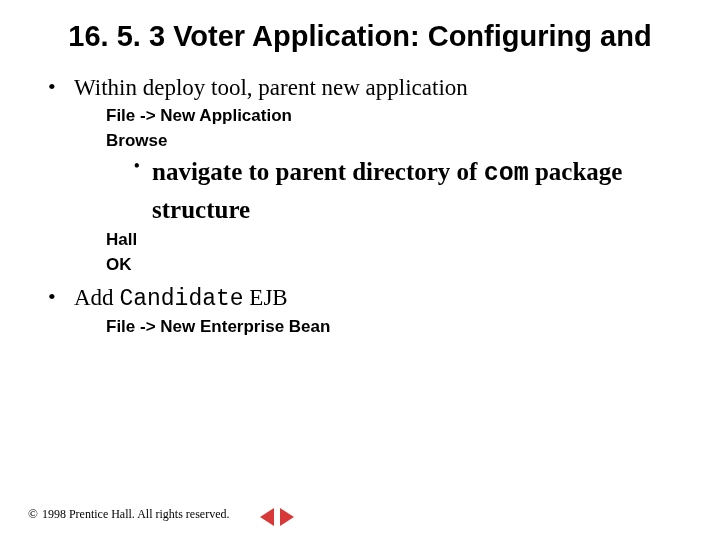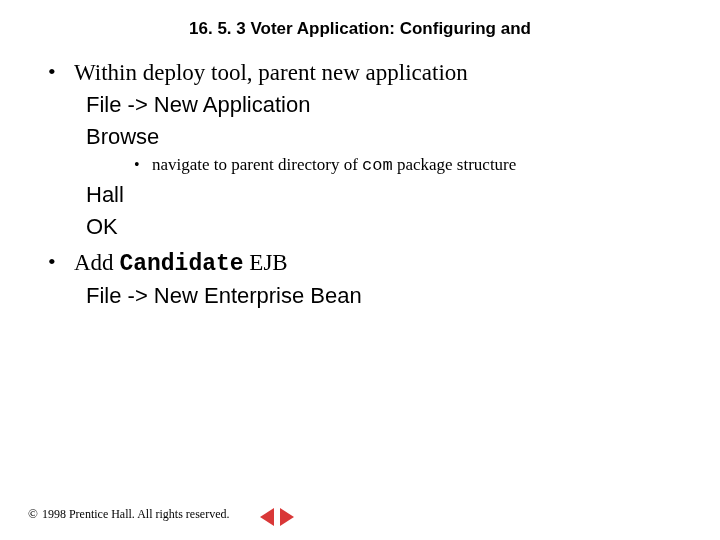--- a/index.html
+++ b/index.html
@@ -16,21 +16,21 @@
   .slide {
     box-sizing: border-box;
     padding: 18px 28px 0 28px;
     width: 100%;
     height: 100%;
     position: relative;
   }
   .title {
     font-family: Arial, Helvetica, sans-serif;
     font-weight: bold;
-    font-size: 17px;
+    font-size: 29px;
     text-align: center;
     line-height: 1.25;
     margin: 0 40px 18px 40px;
   }
   ul.top {
     list-style: none;
     padding: 0;
     margin: 0 0 0 20px;
   }
   ul.top > li {
@@ -41,41 +41,41 @@
     padding-left: 26px;
   }
   ul.top > li::before {
     content: "•";
     position: absolute;
     left: 0;
     top: 0;
     font-size: 22px;
   }
   .bold {
-    font-weight: bold;
+    font-weight: normal;
   }
   .mono {
     font-family: "Courier New", Courier, monospace;
   }
   .sub1 {
     font-family: Arial, Helvetica, sans-serif;
-    font-weight: normal;
-    font-size: 22px;
-    margin-left: 12px;
+    font-weight: bold;
+    font-size: 17px;
+    margin-left: 32px;
     line-height: 1.45;
   }
   ul.sub2 {
     list-style: none;
     padding: 0;
     margin: 0 0 0 60px;
   }
   ul.sub2 > li {
     font-family: "Times New Roman", Times, serif;
-    font-size: 17px;
-    font-weight: normal;
+    font-size: 25px;
+    font-weight: bold;
     line-height: 1.45;
     position: relative;
     padding-left: 18px;
   }
   ul.sub2 > li::before {
     content: "•";
     position: absolute;
     left: 0;
     top: 0;
     font-size: 16px;

